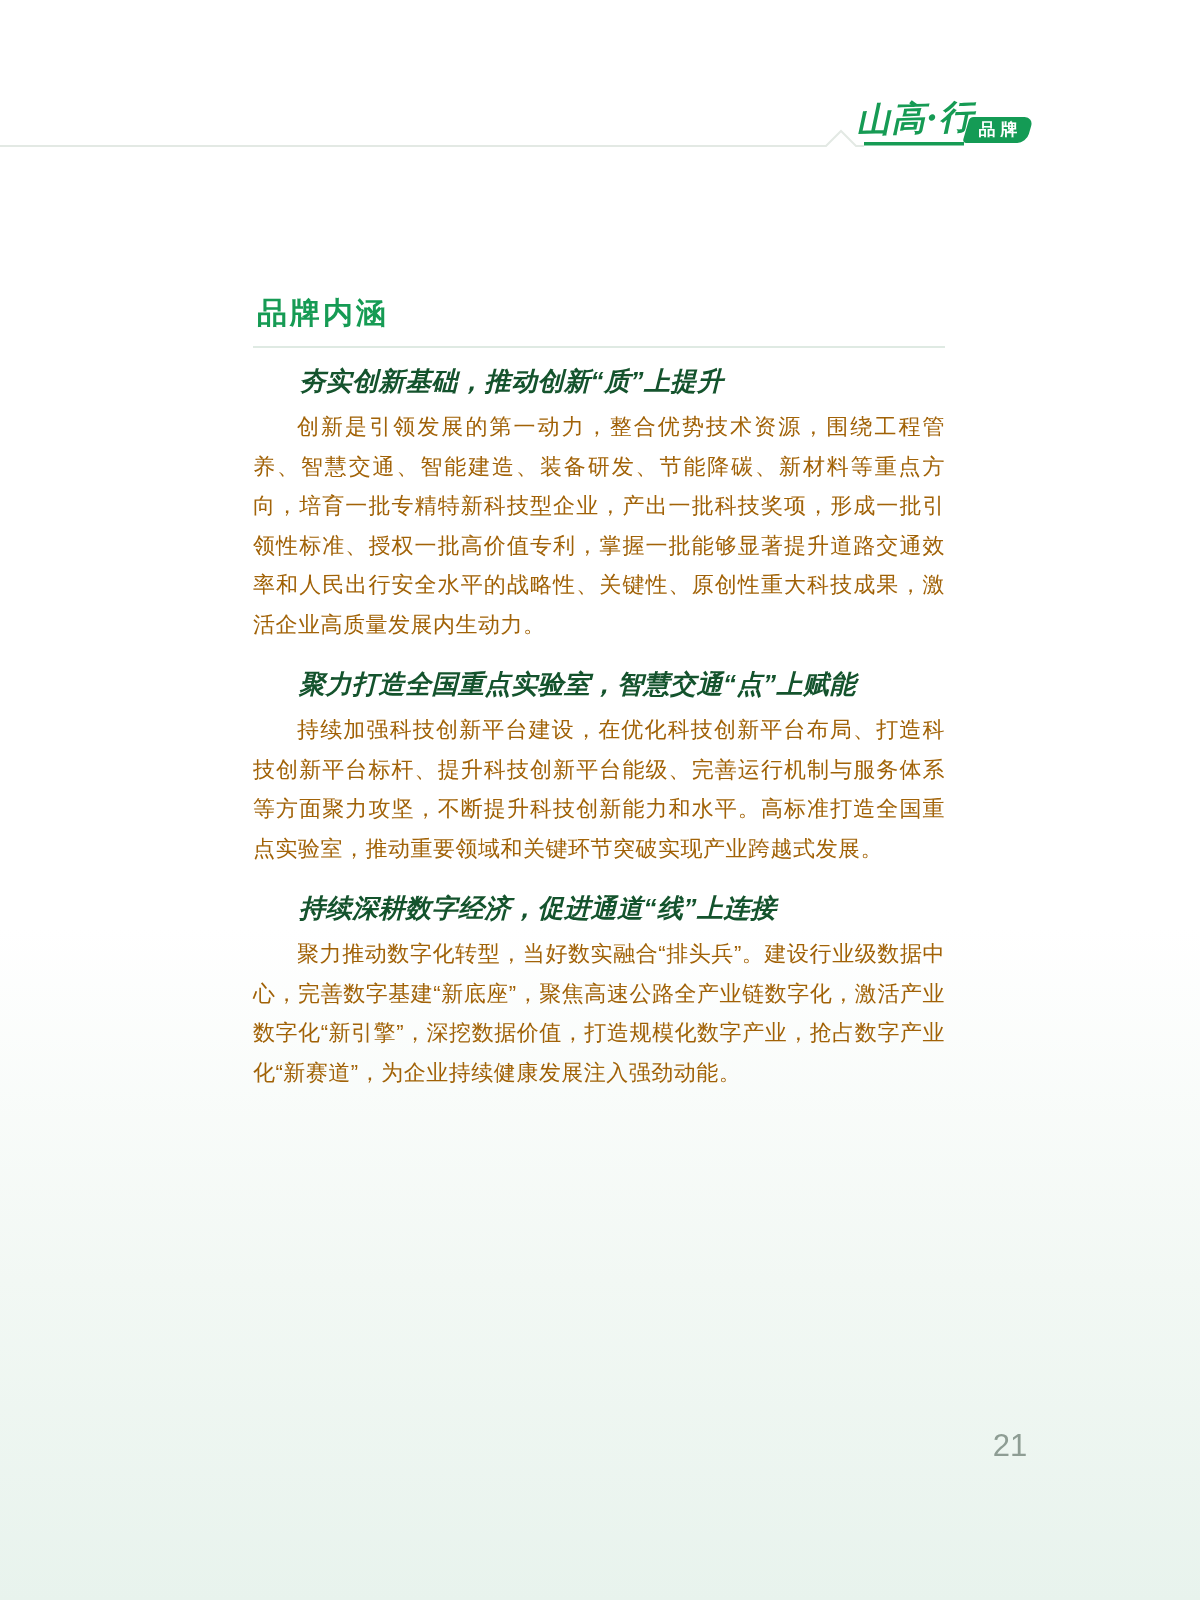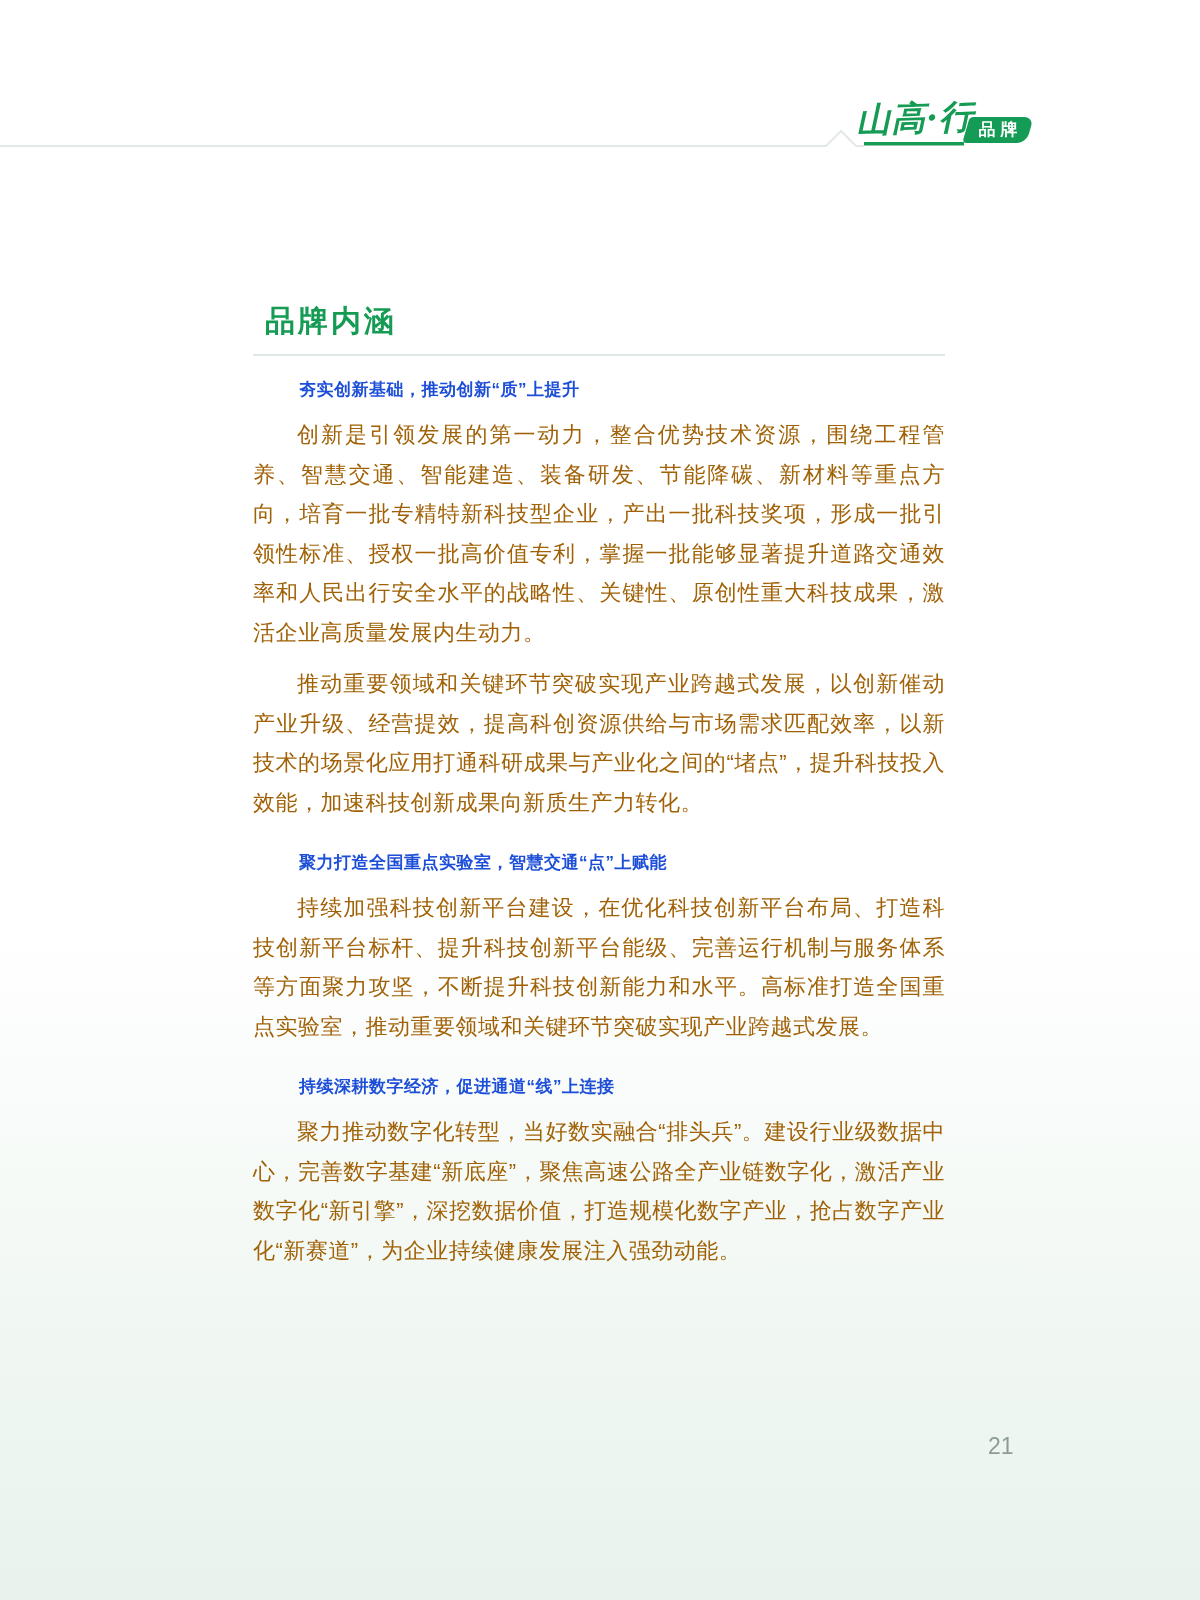--- a/index.html
+++ b/index.html
@@ -26,39 +26,39 @@
   }
   .brand-badge-label{
     display:block;width:100%;height:100%;transform:skewX(16deg);
     color:#ffffff;font-size:17px;font-weight:bold;letter-spacing:5px;
     text-align:center;line-height:26px;text-indent:5px;
   }
 
   
   .content{position:absolute;left:253px;top:293px;width:692px;}
   .page-title{
-    margin:12px;font-size:30px;font-weight:bold;color:#169b54;
+    margin:4px;font-size:30px;font-weight:bold;color:#169b54;
     letter-spacing:3px;line-height:32px;
   }
   .title-divider{margin-top:17px;height:2px;background:#dfeae3;}
 
   .section h2{
-    margin:27px 0 0 46px;font-size:17px;font-weight:bold;color:#1d4ed8;
-    line-height:27px;letter-spacing:0.5px;
+    margin:27px 0 0 46px;font-size:26px;font-weight:bold;color:#14532d;
+    line-height:27px;letter-spacing:0.5px;font-style:italic;
   }
   .section:first-of-type h2{margin-top:20px;}
   .section p{
     margin:12px 0 0 0;font-size:22px;color:#a16207;line-height:39.5px;
     text-align:justify;text-indent:2em;letter-spacing:0.5px;
   }
 
   
   .page-number{
     position:absolute;left:988px;top:1434px;width:44px;
-    font-size:23px;color:#8e9d94;text-align:left;line-height:24px;
+    font-size:31px;color:#8e9d94;text-align:center;line-height:24px;
   }
 </style>
 </head>
 <body>
 
 <svg class="header-rule-svg" viewBox="0 0 1200 160" xmlns="http://www.w3.org/2000/svg" aria-hidden="true">
   <path d="M0,146 H826 L841,131 L856,146 H864" fill="none" stroke="#e3e9e4" stroke-width="2"></path>
   <rect x="864" y="142" width="100" height="3.5" fill="#169b54"></rect>
 </svg>
 
@@ -71,21 +71,20 @@
 <main class="content">
   <h1 class="page-title">品牌内涵</h1>
   <div class="title-divider"></div>
 
   <section class="section">
     <h2>夯实创新基础，推动创新“质”上提升</h2>
     <p>创新是引领发展的第一动力，整合优势技术资源，围绕工程管养、智慧交通、智能建造、装备研发、节能降碳、新材料等重点方向，培育一批专精特新科技型企业，产出一批科技奖项，形成一批引领性标准、授权一批高价值专利，掌握一批能够显著提升道路交通效率和人民出行安全水平的战略性、关键性、原创性重大科技成果，激活企业高质量发展内生动力。</p>
   </section>
 
   <section class="section">
-    <p>推动重要领域和关键环节突破实现产业跨越式发展，以创新催动产业升级、经营提效，提高科创资源供给与市场需求匹配效率，以新技术的场景化应用打通科研成果与产业化之间的“堵点”，提升科技投入效能，加速科技创新成果向新质生产力转化。</p>
   </section>
 
   <section class="section">
     <h2>聚力打造全国重点实验室，智慧交通“点”上赋能</h2>
     <p>持续加强科技创新平台建设，在优化科技创新平台布局、打造科技创新平台标杆、提升科技创新平台能级、完善运行机制与服务体系等方面聚力攻坚，不断提升科技创新能力和水平。高标准打造全国重点实验室，推动重要领域和关键环节突破实现产业跨越式发展。</p>
   </section>
 
   <section class="section">
     <h2>持续深耕数字经济，促进通道“线”上连接</h2>
     <p>聚力推动数字化转型，当好数实融合“排头兵”。建设行业级数据中心，完善数字基建“新底座”，聚焦高速公路全产业链数字化，激活产业数字化“新引擎”，深挖数据价值，打造规模化数字产业，抢占数字产业化“新赛道”，为企业持续健康发展注入强劲动能。</p>

